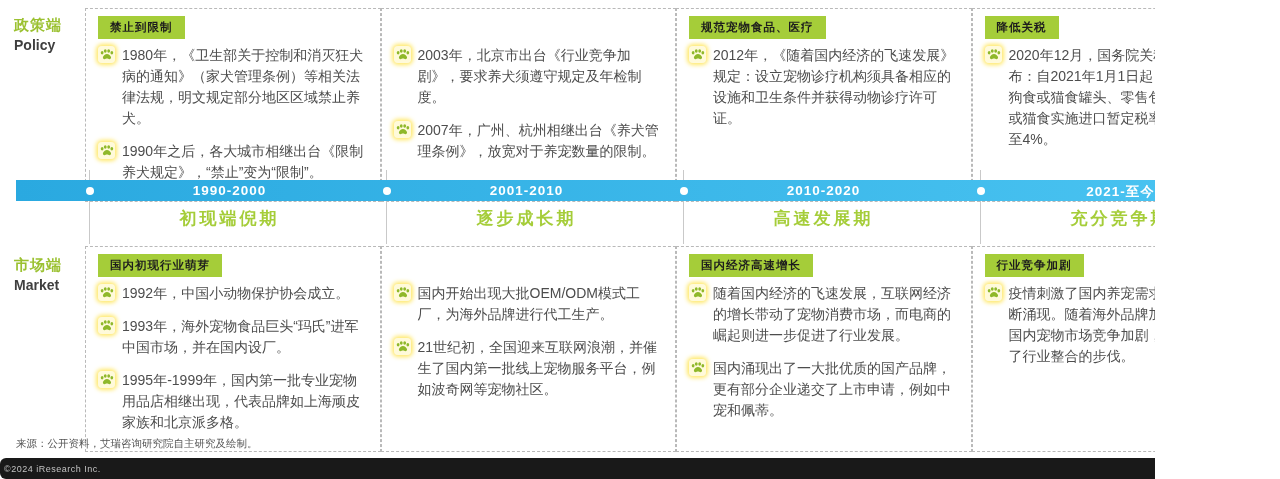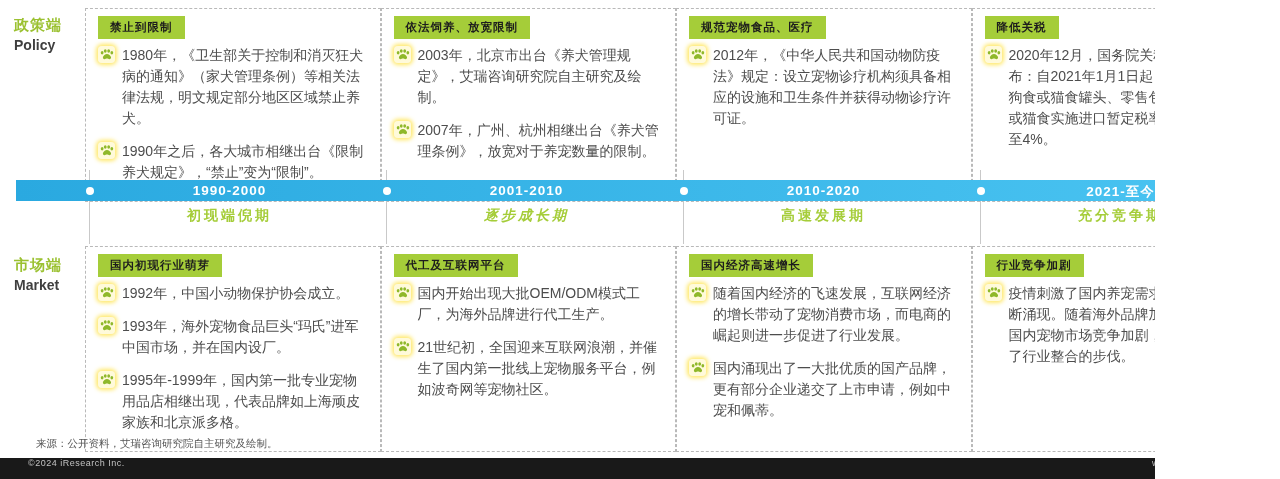--- a/index.html
+++ b/index.html
@@ -23,26 +23,26 @@
   .item { display: flex; gap: 7px; margin-bottom: 12px; align-items: flex-start; }
   .item .txt { font-size: 14px; color: #4d4d4d; line-height: 1.5; }
   .icon-wrap { flex: 0 0 17px; width: 17px; height: 17px; margin-top: 1px; border-radius: 4px; background: rgba(255, 240, 150, 0.35); box-shadow: 0 0 4px 2px rgba(255, 216, 0, 0.6); display: flex; align-items: center; justify-content: center; }
   .icon-wrap svg { width: 15px; height: 15px; fill: #8fb82a; }
 
   
   .tl-bar { position: absolute; left: 16px; top: 180px; width: 1196px; height: 21px; background: linear-gradient(90deg, #2aa9e0, #49c3f1); }
   .tl-head { position: absolute; left: 1212px; top: 172px; width: 0; height: 0; border-top: 18.5px solid transparent; border-bottom: 18.5px solid transparent; border-left: 30px solid #4fc6f2; }
   .tl-dot { position: absolute; top: 187px; width: 8px; height: 8px; border-radius: 50%; background: #ffffff; }
   .tl-label { position: absolute; top: 183px; width: 289px; text-align: center; color: #ffffff; font-size: 13.5px; font-weight: bold; letter-spacing: 1px; }
-  .tl-phase { position: absolute; top: 207px; width: 289px; text-align: center; color: #a5cd39; font-size: 14px; font-weight: bold; letter-spacing: 3px; }
+  .tl-phase { position: absolute; top: 207px; width: 289px; text-align: center; color: #a5cd39; font-size: 17px; font-weight: bold; letter-spacing: 3px; }
   .vline { position: absolute; width: 1px; background: #c9c9c9; }
 
   
-  .source-note { position: absolute; left: 16px; top: 437px; font-size: 10.5px; color: #555555; margin-left: 20px; }
-  .footer-bar { position: absolute; left: 0; top: 458px; width: 1280px; height: 21px; background: #191919; display: flex; justify-content: space-between; padding: 0 28px; }
+  .source-note { position: absolute; left: 16px; top: 437px; font-size: 10.5px; color: #555555; }
+  .footer-bar { position: absolute; left: 0; top: 458px; width: 1280px; height: 21px; background: #191919; display: flex; align-items: center; justify-content: space-between; padding: 0 4px; border-radius: 6px; }
   .footer-bar span { font-size: 9px; color: #c2c2c2; letter-spacing: 0.5px; }
 </style>
 </head>
 <body>
 
 <div class="page">
 
   <svg width="0" height="0" style="position:absolute" aria-hidden="true">
     <defs>
       <symbol id="paw" viewBox="0 0 24 24">
@@ -74,47 +74,46 @@
       <div class="item">
         <span class="icon-wrap">
             <svg>
               <use href="#paw"></use>
             </svg>
           </span>
         <span class="txt">1990年之后，各大城市相继出台《限制养犬规定》，“禁止”变为“限制”。</span>
       </div>
     </div>
     <div class="card">
-      <div class="badge">依法饲养、放宽限制</div>
-      <div class="item">
-        <span class="icon-wrap">
-            <svg>
-              <use href="#paw"></use>
-            </svg>
-          </span>
-        <span class="txt">2003年，北京市出台《养犬管理规定》，艾瑞咨询研究院自主研究及绘制。</span>
+      <div class="item">
+        <span class="icon-wrap">
+            <svg>
+              <use href="#paw"></use>
+            </svg>
+          </span>
+        <span class="txt">2003年，北京市出台《行业竞争加剧》，要求养犬须遵守规定及年检制度。</span>
       </div>
       <div class="item">
         <span class="icon-wrap">
             <svg>
               <use href="#paw"></use>
             </svg>
           </span>
         <span class="txt">2007年，广州、杭州相继出台《养犬管理条例》，放宽对于养宠数量的限制。</span>
       </div>
     </div>
     <div class="card">
       <div class="badge">规范宠物食品、医疗</div>
       <div class="item">
         <span class="icon-wrap">
             <svg>
               <use href="#paw"></use>
             </svg>
           </span>
-        <span class="txt">2012年，《中华人民共和国动物防疫法》规定：设立宠物诊疗机构须具备相应的设施和卫生条件并获得动物诊疗许可证。</span>
+        <span class="txt">2012年，《随着国内经济的飞速发展》规定：设立宠物诊疗机构须具备相应的设施和卫生条件并获得动物诊疗许可证。</span>
       </div>
     </div>
     <div class="card">
       <div class="badge">降低关税</div>
       <div class="item">
         <span class="icon-wrap">
             <svg>
               <use href="#paw"></use>
             </svg>
           </span>
@@ -140,21 +139,21 @@
   <div class="tl-label" style="left:382px;">2001-2010</div>
   <div class="tl-label" style="left:679px;">2010-2020</div>
   <div class="tl-label" style="left:976px;">2021-至今</div>
 
   <div class="vline" style="left:89px;  top:201px; height:43px;"></div>
   <div class="vline" style="left:386px; top:201px; height:43px;"></div>
   <div class="vline" style="left:683px; top:201px; height:43px;"></div>
   <div class="vline" style="left:980px; top:201px; height:43px;"></div>
 
   <div class="tl-phase" style="left:85px;">初现端倪期</div>
-  <div class="tl-phase" style="left:382px;font-style:italic;">逐步成长期</div>
+  <div class="tl-phase" style="left:382px;">逐步成长期</div>
   <div class="tl-phase" style="left:976px;">充分竞争期</div>
   <div class="tl-phase" style="left:679px;">高速发展期</div>
 
   <div class="side" id="market-side">
     <div class="cn">市场端</div>
     <div class="en">Market</div>
   </div>
 
   <div class="band" id="market-band">
     <div class="card">
@@ -178,21 +177,20 @@
       <div class="item">
         <span class="icon-wrap">
             <svg>
               <use href="#paw"></use>
             </svg>
           </span>
         <span class="txt">1995年-1999年，国内第一批专业宠物用品店相继出现，代表品牌如上海顽皮家族和北京派多格。</span>
       </div>
     </div>
     <div class="card">
-      <div class="badge">代工及互联网平台</div>
       <div class="item">
         <span class="icon-wrap">
             <svg>
               <use href="#paw"></use>
             </svg>
           </span>
         <span class="txt">国内开始出现大批OEM/ODM模式工厂，为海外品牌进行代工生产。</span>
       </div>
       <div class="item">
         <span class="icon-wrap">

